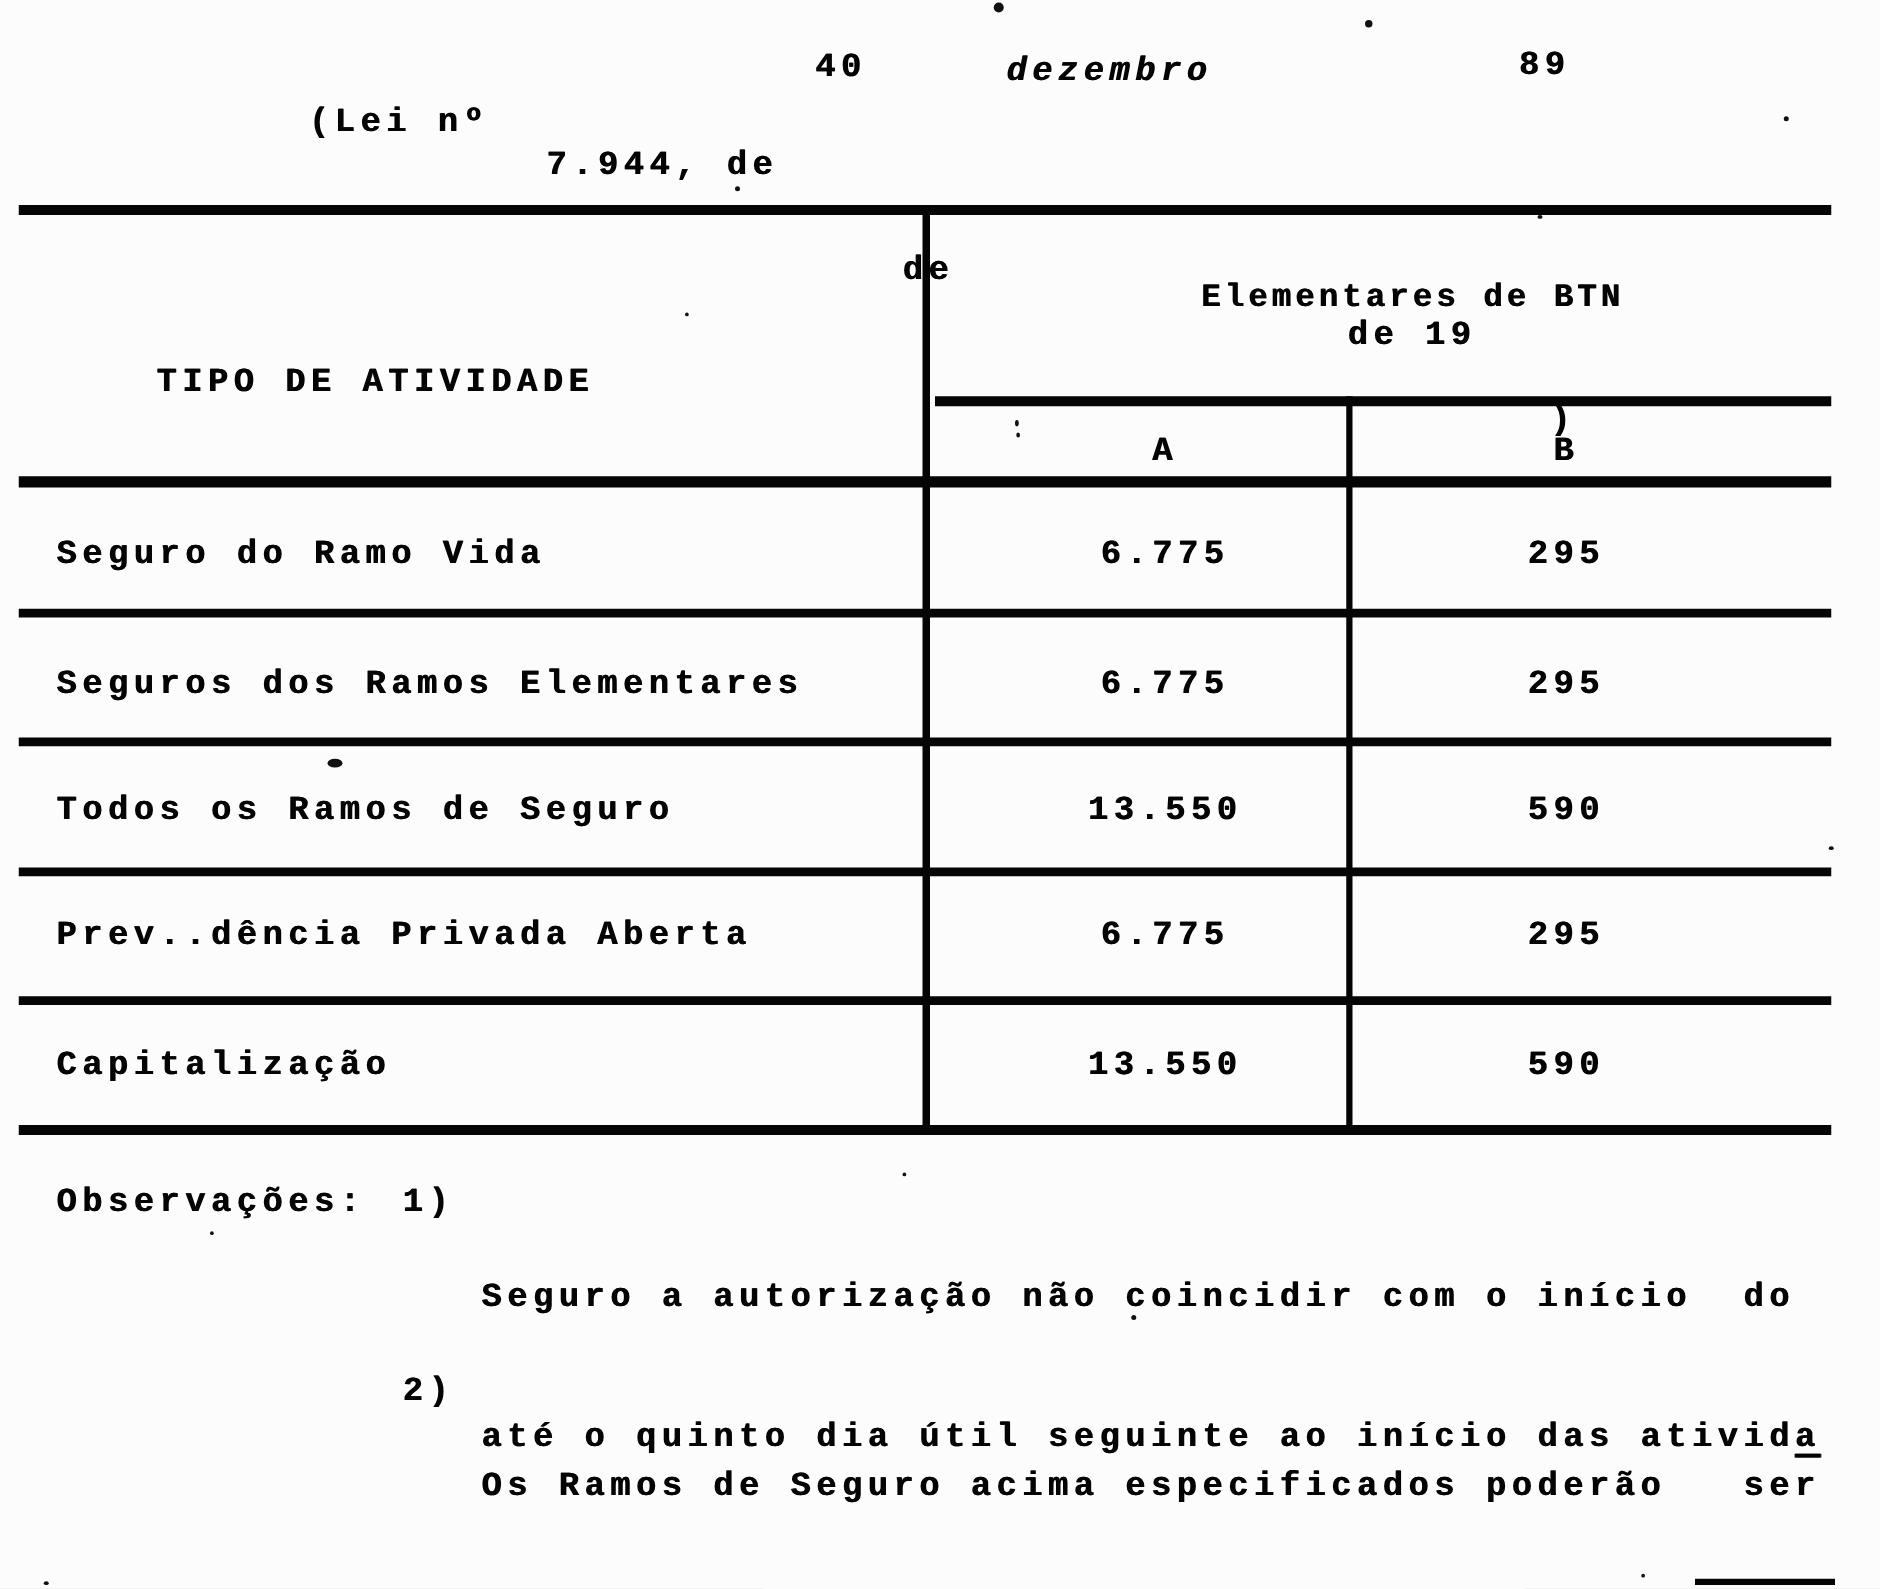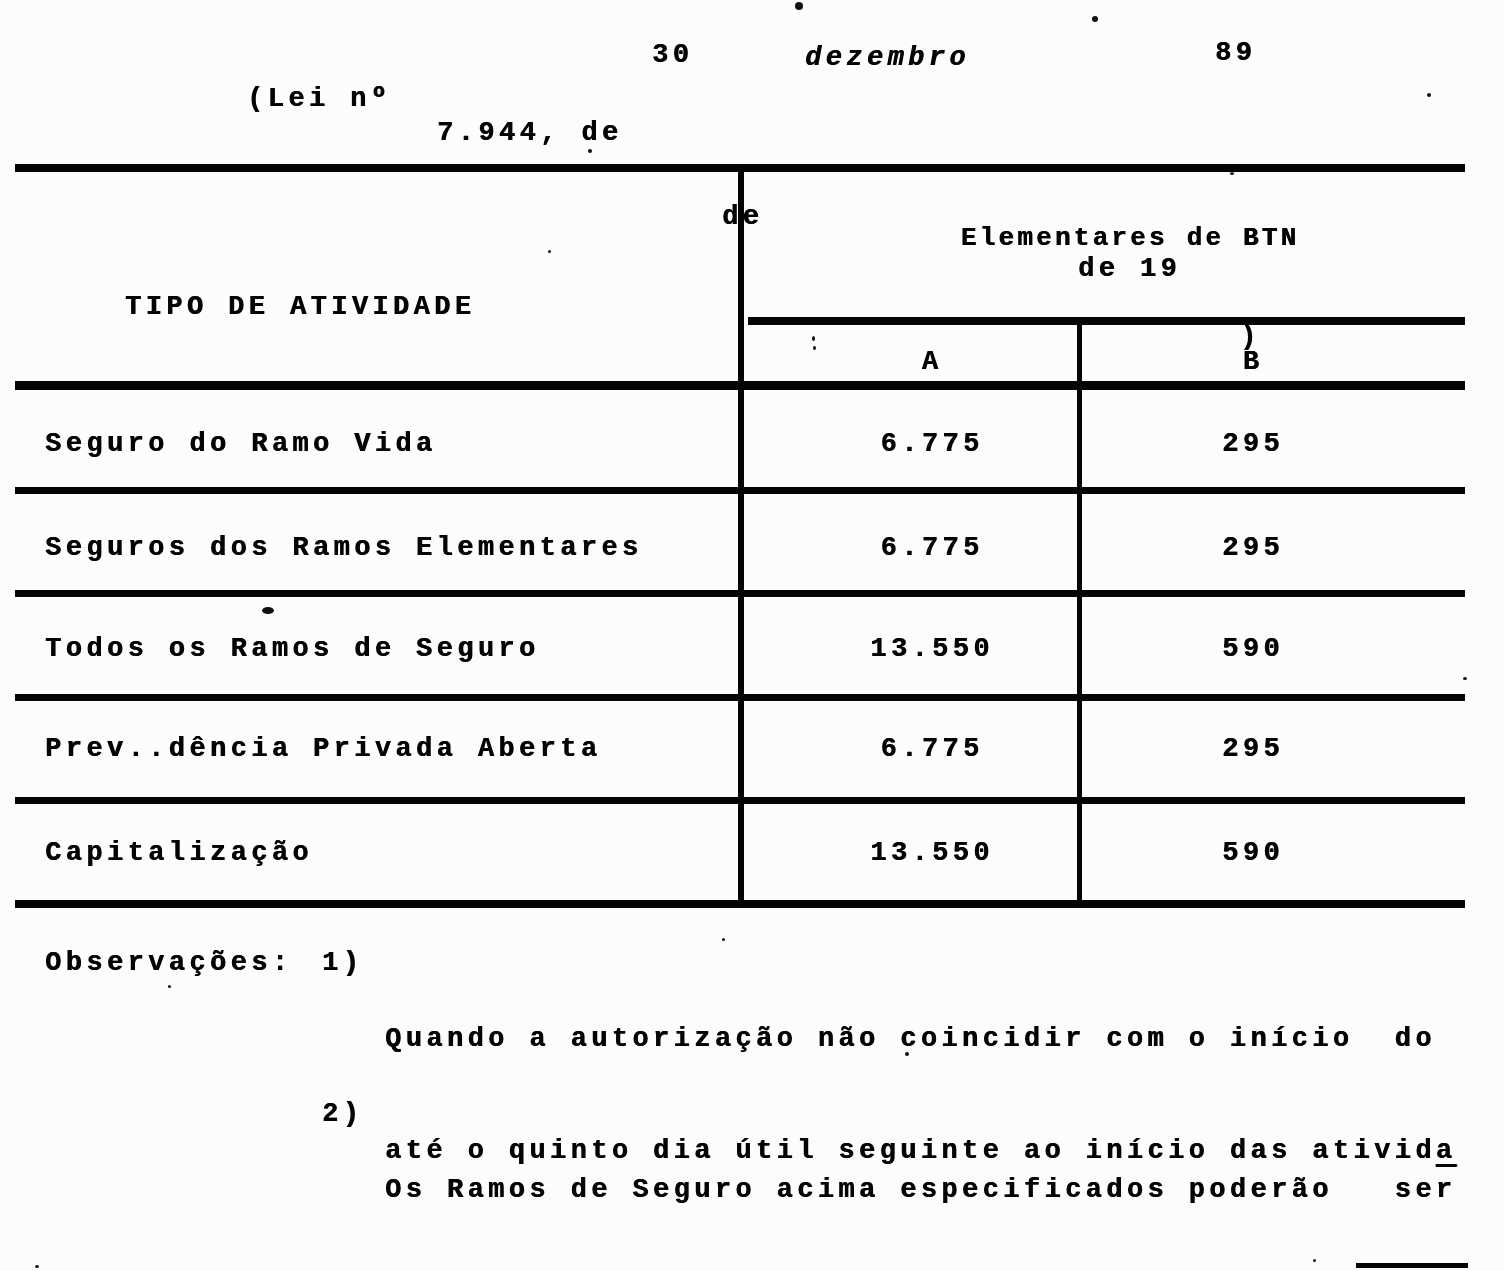--- a/index.html
+++ b/index.html
@@ -37,21 +37,21 @@
   .speck { position:absolute; background:#111; border-radius:50%; }
 </style>
 </head>
 <body>
 
 <div class="paper">
 
   <div class="txt" style="left:247px; top:48px;">
     <span class="abs" style="left:0px;">(Lei nº</span>
     <span class="abs" style="left:190px;">7.944, de</span>
-    <span class="abs raise10" style="left:405px;">30</span>
+    <span class="abs raise10" style="left:405px;">40</span>
     <span class="abs" style="left:475px;margin-top:16px;">de</span>
     <span class="abs raise7" style="left:558px;">dezembro</span>
     <span class="abs" style="left:831px;">de 19</span>
     <span class="abs raise12" style="left:936px;">89</span>
     <span class="abs" style="left:993px;">)</span>
   </div>
 
 
   <div class="rule" style="left:15px;  top:164px; width:1450px; height:8px;"></div>
   <div class="rule" style="left:748px; top:317px; width:717px;  height:8px;"></div>
@@ -92,21 +92,21 @@
   <div>
     <div class="txt" style="left:45px; top:836px;">Capitalização</div>
     <div class="txt center" style="left:762px; top:836px; width:340px;">13.550</div>
     <div class="txt center" style="left:1060px; top:836px; width:386px;">590</div>
   </div>
 
   <div class="txt" style="left:45px; top:946px;">Observações:</div>
 
   <div class="txt" style="left:322px; top:946px;">1)</div>
   <div class="txt obs-lines" style="left:385px; top:946px; line-height:37.4px;">
-    <div>Quando a autorização não coincidir com o início  do</div>
+    <div>Seguro a autorização não coincidir com o início  do</div>
     <div><span>até o quinto dia útil seguinte ao início das ativid</span><span class="hyph">a</span></div>
     
   </div>
 
   <div class="txt" style="left:322px; top:1097px;">2)</div>
   <div class="txt obs-lines" style="left:385px; top:1097px; line-height:37.4px;">
     <div>Os Ramos de Seguro acima especificados poderão   ser</div>
     
     
     

